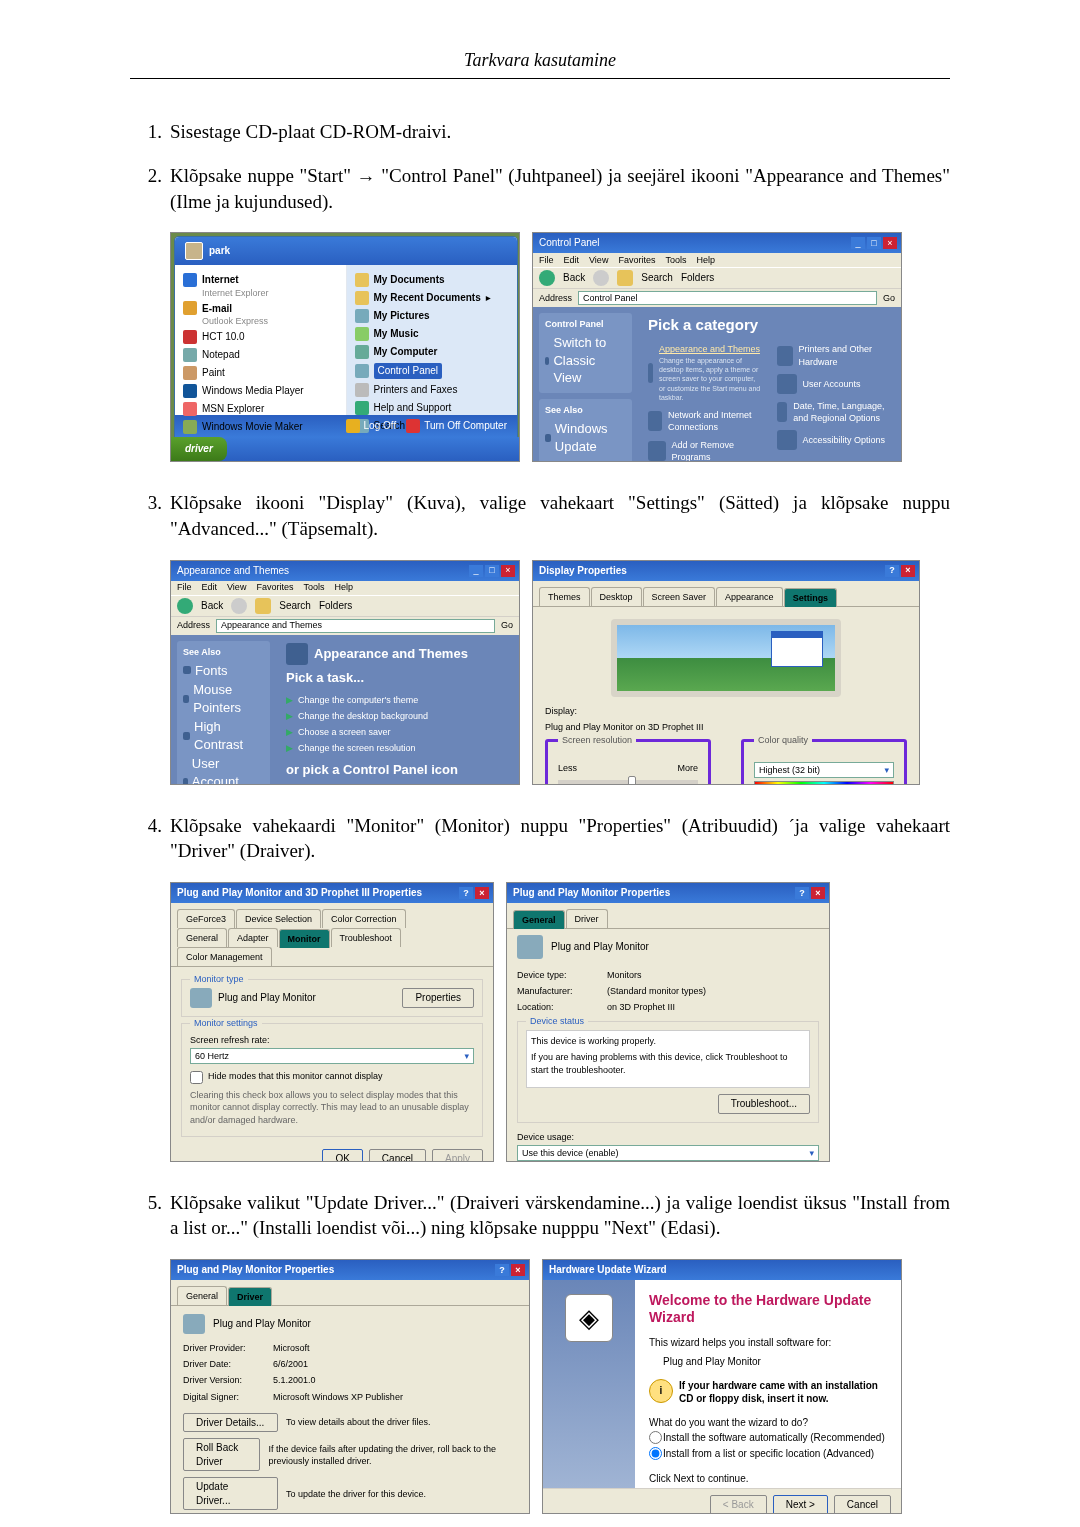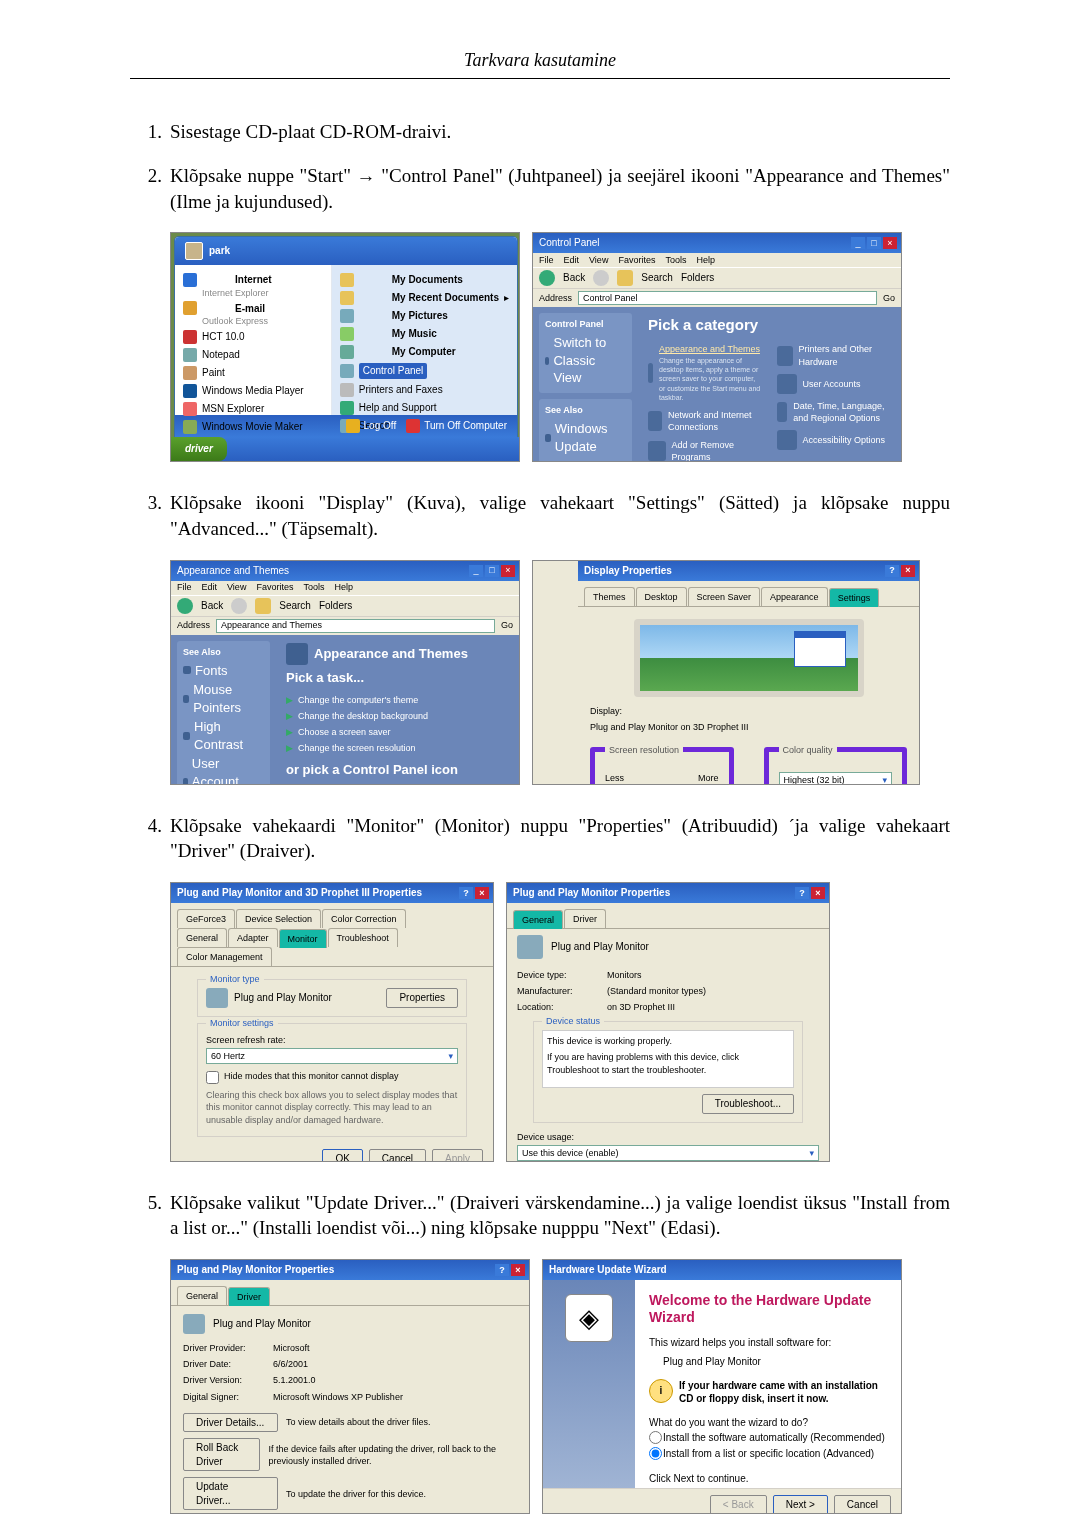--- a/index.html
+++ b/index.html
@@ -58,21 +58,21 @@
     .s2a { width: 350px; height: 230px; background: #6b8a4a; }
     .s2a .startpanel { position:absolute; left:4px; top:4px; width:342px; height:200px; background:#fff; border-radius:4px 4px 0 0; box-shadow:0 0 0 1px #3a6ea5; }
     .s2a .sp-head { height:28px; background: linear-gradient(#3a7ad9,#2a5fc0); color:#fff; display:flex; align-items:center; padding-left:10px; font-weight:bold; border-radius:4px 4px 0 0; gap:6px;}
     .s2a .sp-head .avatar{width:18px;height:18px;background:#c7b48a;border:1px solid #fff;border-radius:2px;}
     .s2a .sp-body { display:flex; height:150px; }
     .s2a .col { flex:1; padding:6px 8px; }
     .s2a .col-l { border-right:1px solid #e3e8ef; }
     .s2a .col-r { background:#dce8f7; }
     .s2a .mi { display:flex; align-items:center; gap:5px; padding:2px 0; white-space:nowrap;}
     .s2a .mi-sub{ font-size:9px; color:#888; margin-top:-2px; margin-left:19px;}
-    .s2a .mi-bold{ font-weight:bold;margin-left:33px; }
+    .s2a .mi-bold{ font-weight:bold; }
     .s2a .hl { background:#2a5fc0; color:#fff; padding:1px 4px; border-radius:2px;}
     .s2a .ic{ width:14px;height:14px;border-radius:2px;display:inline-block;}
     .s2a .sp-foot{ height:22px; background: linear-gradient(#2a5fc0,#3a7ad9); display:flex; justify-content:flex-end; align-items:center; gap:10px; padding-right:10px; color:#fff;}
     .s2a .sp-foot .btn{ display:flex; align-items:center; gap:4px;}
     .s2a .sp-foot .orb{width:14px;height:14px;border-radius:2px;}
     .s2a .taskbar{ position:absolute; left:0; right:0; bottom:0; height:24px; background:linear-gradient(#3a7ad9,#2a5fc0); display:flex; align-items:center;}
     .s2a .taskbar .start{ background:linear-gradient(#5aa02c,#3c7a18); color:#fff; height:100%; padding:0 14px; display:flex; align-items:center; font-weight:bold; font-style:italic; border-radius:0 8px 8px 0;}
 
     .s2b { width: 370px; height: 230px; background:#6b86b8; }
     .wintitle{ height:20px; background:linear-gradient(#2a5fc0,#3a7ad9); color:#fff; display:flex; align-items:center; justify-content:space-between; padding:0 4px 0 6px; font-size:10px;}
@@ -99,50 +99,50 @@
     .catrow{display:flex; gap:14px;}
     .catcol{flex:1;}
 
     
     .s3a{ width:350px; height:225px; background:#6b86b8;}
     .s3a .cp-body{height:150px;}
     .s3a .cp-main .h2{ font-size:13px; font-weight:bold; margin:4px 0 6px;}
     .task{ font-size:9px; padding:2px 0; display:flex; gap:5px;}
     .task .ar{color:#3a6;}
 
-    .s3b{ width:388px; height:225px; background:#ece9d8;padding-left:45px;}
+    .s3b{ width:388px; height:225px; background:#ece9d8;}
     .s3b .wintitle{font-weight:bold;}
     .tabs{ display:flex; padding:6px 6px 0 6px; border-bottom:1px solid #aca899;}
     .tab{ padding:3px 8px; font-size:9px; border:1px solid #aca899; border-bottom:none; background:#ece9d8; margin-right:1px; border-radius:3px 3px 0 0;}
-    .tab.act{ background:#14b8a6; font-weight:normal; position:relative; top:1px;text-align:center;}
+    .tab.act{ background:#0f766e; font-weight:bold; position:relative; top:1px;text-align:center;}
     .pane{ padding:8px 12px;}
     .thumb{ width:230px; height:78px; margin:4px auto 6px; background:linear-gradient(180deg,#7db8e8 0%,#aed7f5 50%,#3d8d40 50%,#5aa850 100%); border:6px solid #d8d4c8; border-radius:4px; position:relative;}
     .thumb .win{position:absolute;right:12px;top:6px;width:52px;height:36px;background:#fff;border:1px solid #2a5fc0;}
     .thumb .win .tw{height:6px;background:#2a5fc0;}
-    .grp{ border:5px solid #6d28d9; border-radius:3px; padding:8px 10px; position:relative; margin-top:12px;}
+    .grp{ border:3px solid #6d28d9; border-radius:3px; padding:8px 10px; position:relative; margin-top:4px;}
     .grp .glabel{position:relative; top:-16px; background:#ece9d8; padding:0 4px; font-size:9px; color:#555; display:inline-block; margin-bottom:-10px;}
     .sliderrow{display:flex; justify-content:space-between; font-size:9px; gap:30px;}
     .slcol{flex:1;}
     .slcol .sl{ height:4px; background:#d4d0c8; position:relative; margin:6px 0;}
     .slcol .sl .th{position:absolute; left:50%; top:-4px; width:8px; height:14px; background:#fff;border:1px solid #888;border-radius:2px;}
     .ddn{ height:16px; background:#fff; border:1px solid #7a9; display:flex; align-items:center; padding:0 4px; font-size:9px; justify-content:space-between;}
     .ddn .ar{color:#2a5fc0;}
     .ddn.colorq{background:#fff;}
     .colorbar{height:8px;margin-top:3px;background:linear-gradient(90deg,#f00,#ff0,#0f0,#0ff,#00f,#f0f,#f00);border:1px solid #888;}
     .btnrow{ display:flex; justify-content:flex-end; gap:6px; padding:6px 10px;}
     .wbtn{ font-size:10px; padding:2px 12px; background:#ece9d8; border:1px solid #888; border-radius:2px;}
     .wbtn.def{border:1px solid #2a5fc0;}
 
     
     .s4{ width:324px; height:280px; background:#ece9d8;}
     .s4 .pane{padding:6px 10px 0;}
     .info{ font-size:9px; padding:2px 0;}
     .info .k{display:inline-block; width:90px;}
     .field-line .k {display:inline-block; width:90px;}
-    .grp2{ border:1px solid #d4d0c8; padding:8px; margin:6px 16px; position:relative;}
+    .grp2{ border:1px solid #d4d0c8; padding:8px; margin:6px 0; position:relative;}
     .grp2 .glabel{position:absolute;top:-7px;left:8px;background:#ece9d8;padding:0 4px;font-size:9px;color:#2a5fc0;}
     .chk{font-size:9px;display:flex;gap:5px;align-items:flex-start;}
     .chk input{margin-top:1px;}
 
     
     .s5a{ width:360px; height:255px; background:#ece9d8;}
     .s5b{ width:360px; height:255px; background:#fff;}
     .wiz-head{ height:20px; background:linear-gradient(#2a5fc0,#3a7ad9); color:#fff; padding:0 6px; display:flex; align-items:center; font-weight:bold;}
     .wiz-body{ display:flex; height:208px;}
     .wiz-side{ width:92px; background:linear-gradient(#6a86b8,#a0b4d4); display:flex; align-items:flex-start; justify-content:center; padding-top:14px;}

